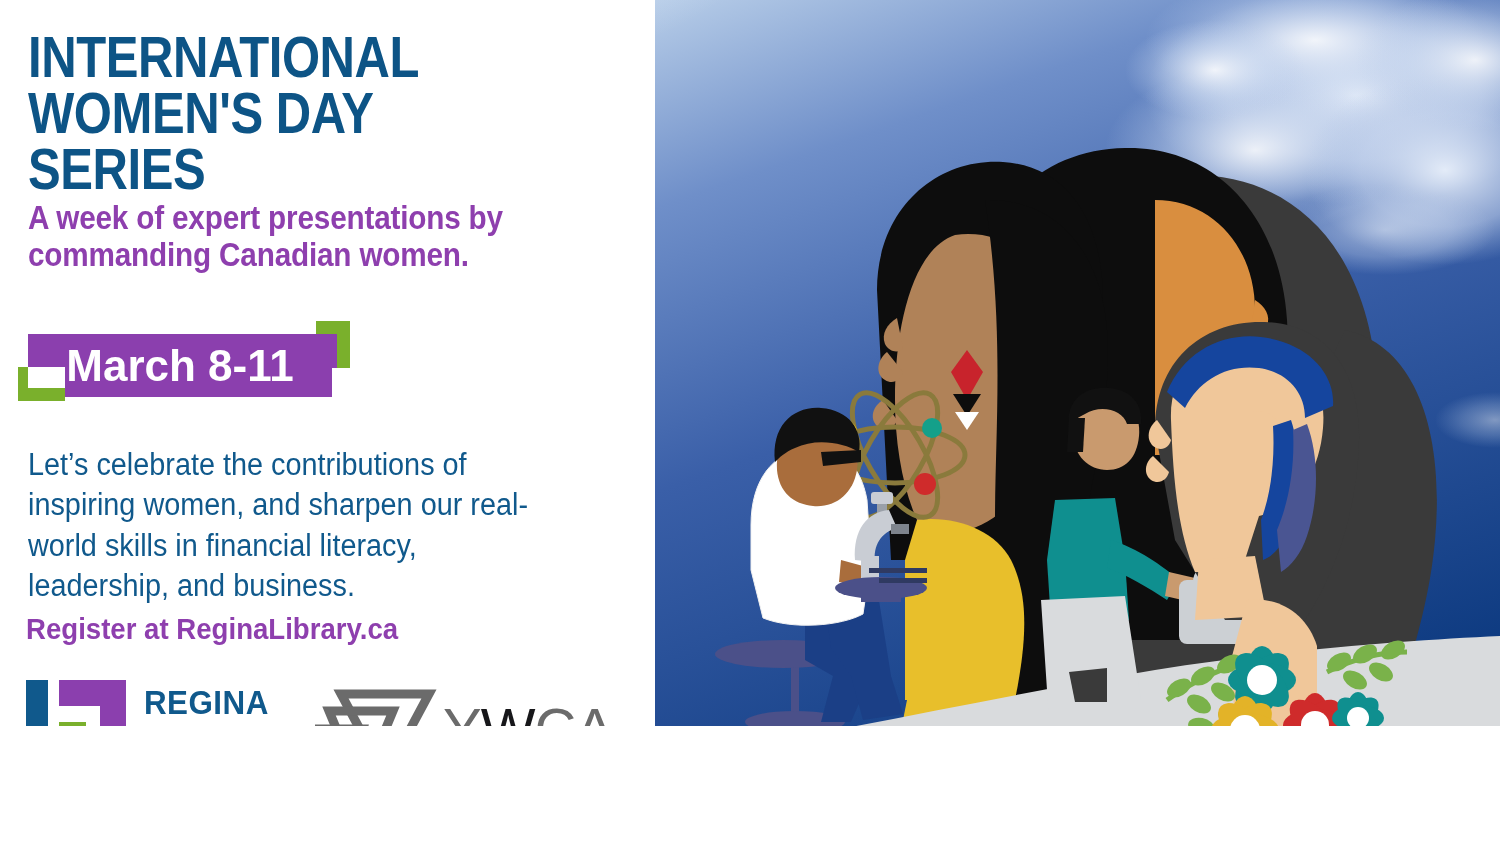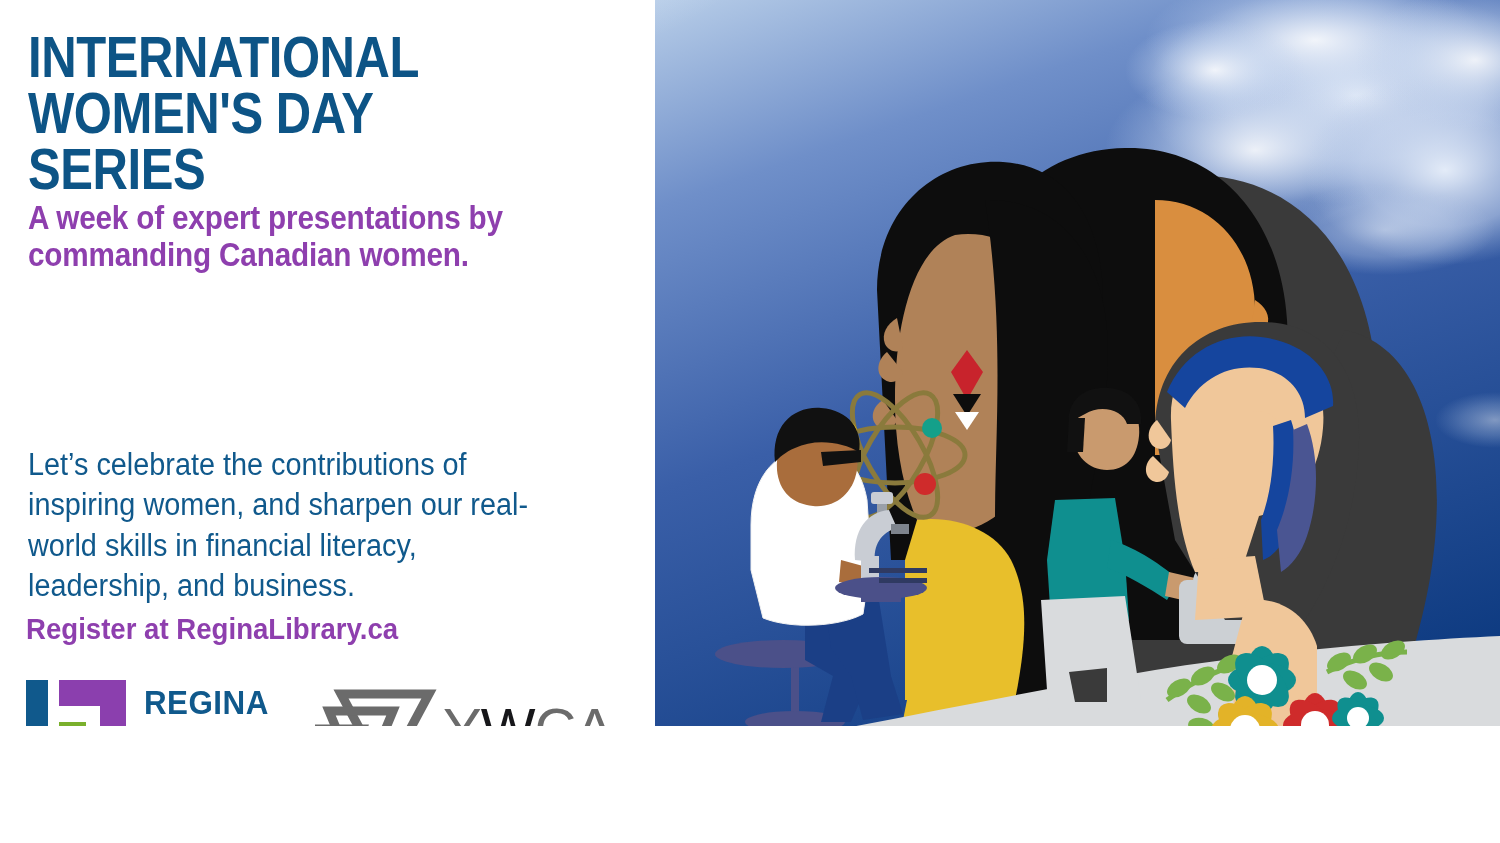--- a/index.html
+++ b/index.html
@@ -69,20 +69,28 @@
 <div class="poster">
 
   <div class="left">
 
     <div class="title">INTERNATIONAL
 WOMEN'S DAY SERIES</div>
 
     <div class="subtitle">A week of expert presentations by
 commanding Canadian women.</div>
 
+    <div class="date-wrap">
+      <div class="br-tr"></div>
+      <div class="date-box"></div>
+      <div class="br-tr-cut"></div>
+      <div class="br-bl"></div>
+      <div class="br-bl-cut"></div>
+      <div class="date-text">March 8-11</div>
+    </div>
 
     <div class="body-text">Let’s celebrate the contributions of
 inspiring women, and sharpen our real-
 world skills in financial literacy,
 leadership, and business.</div>
 
     <div class="register">Register at ReginaLibrary.ca</div>
 
     <div class="rpl">
       <div class="rpl-mark">

